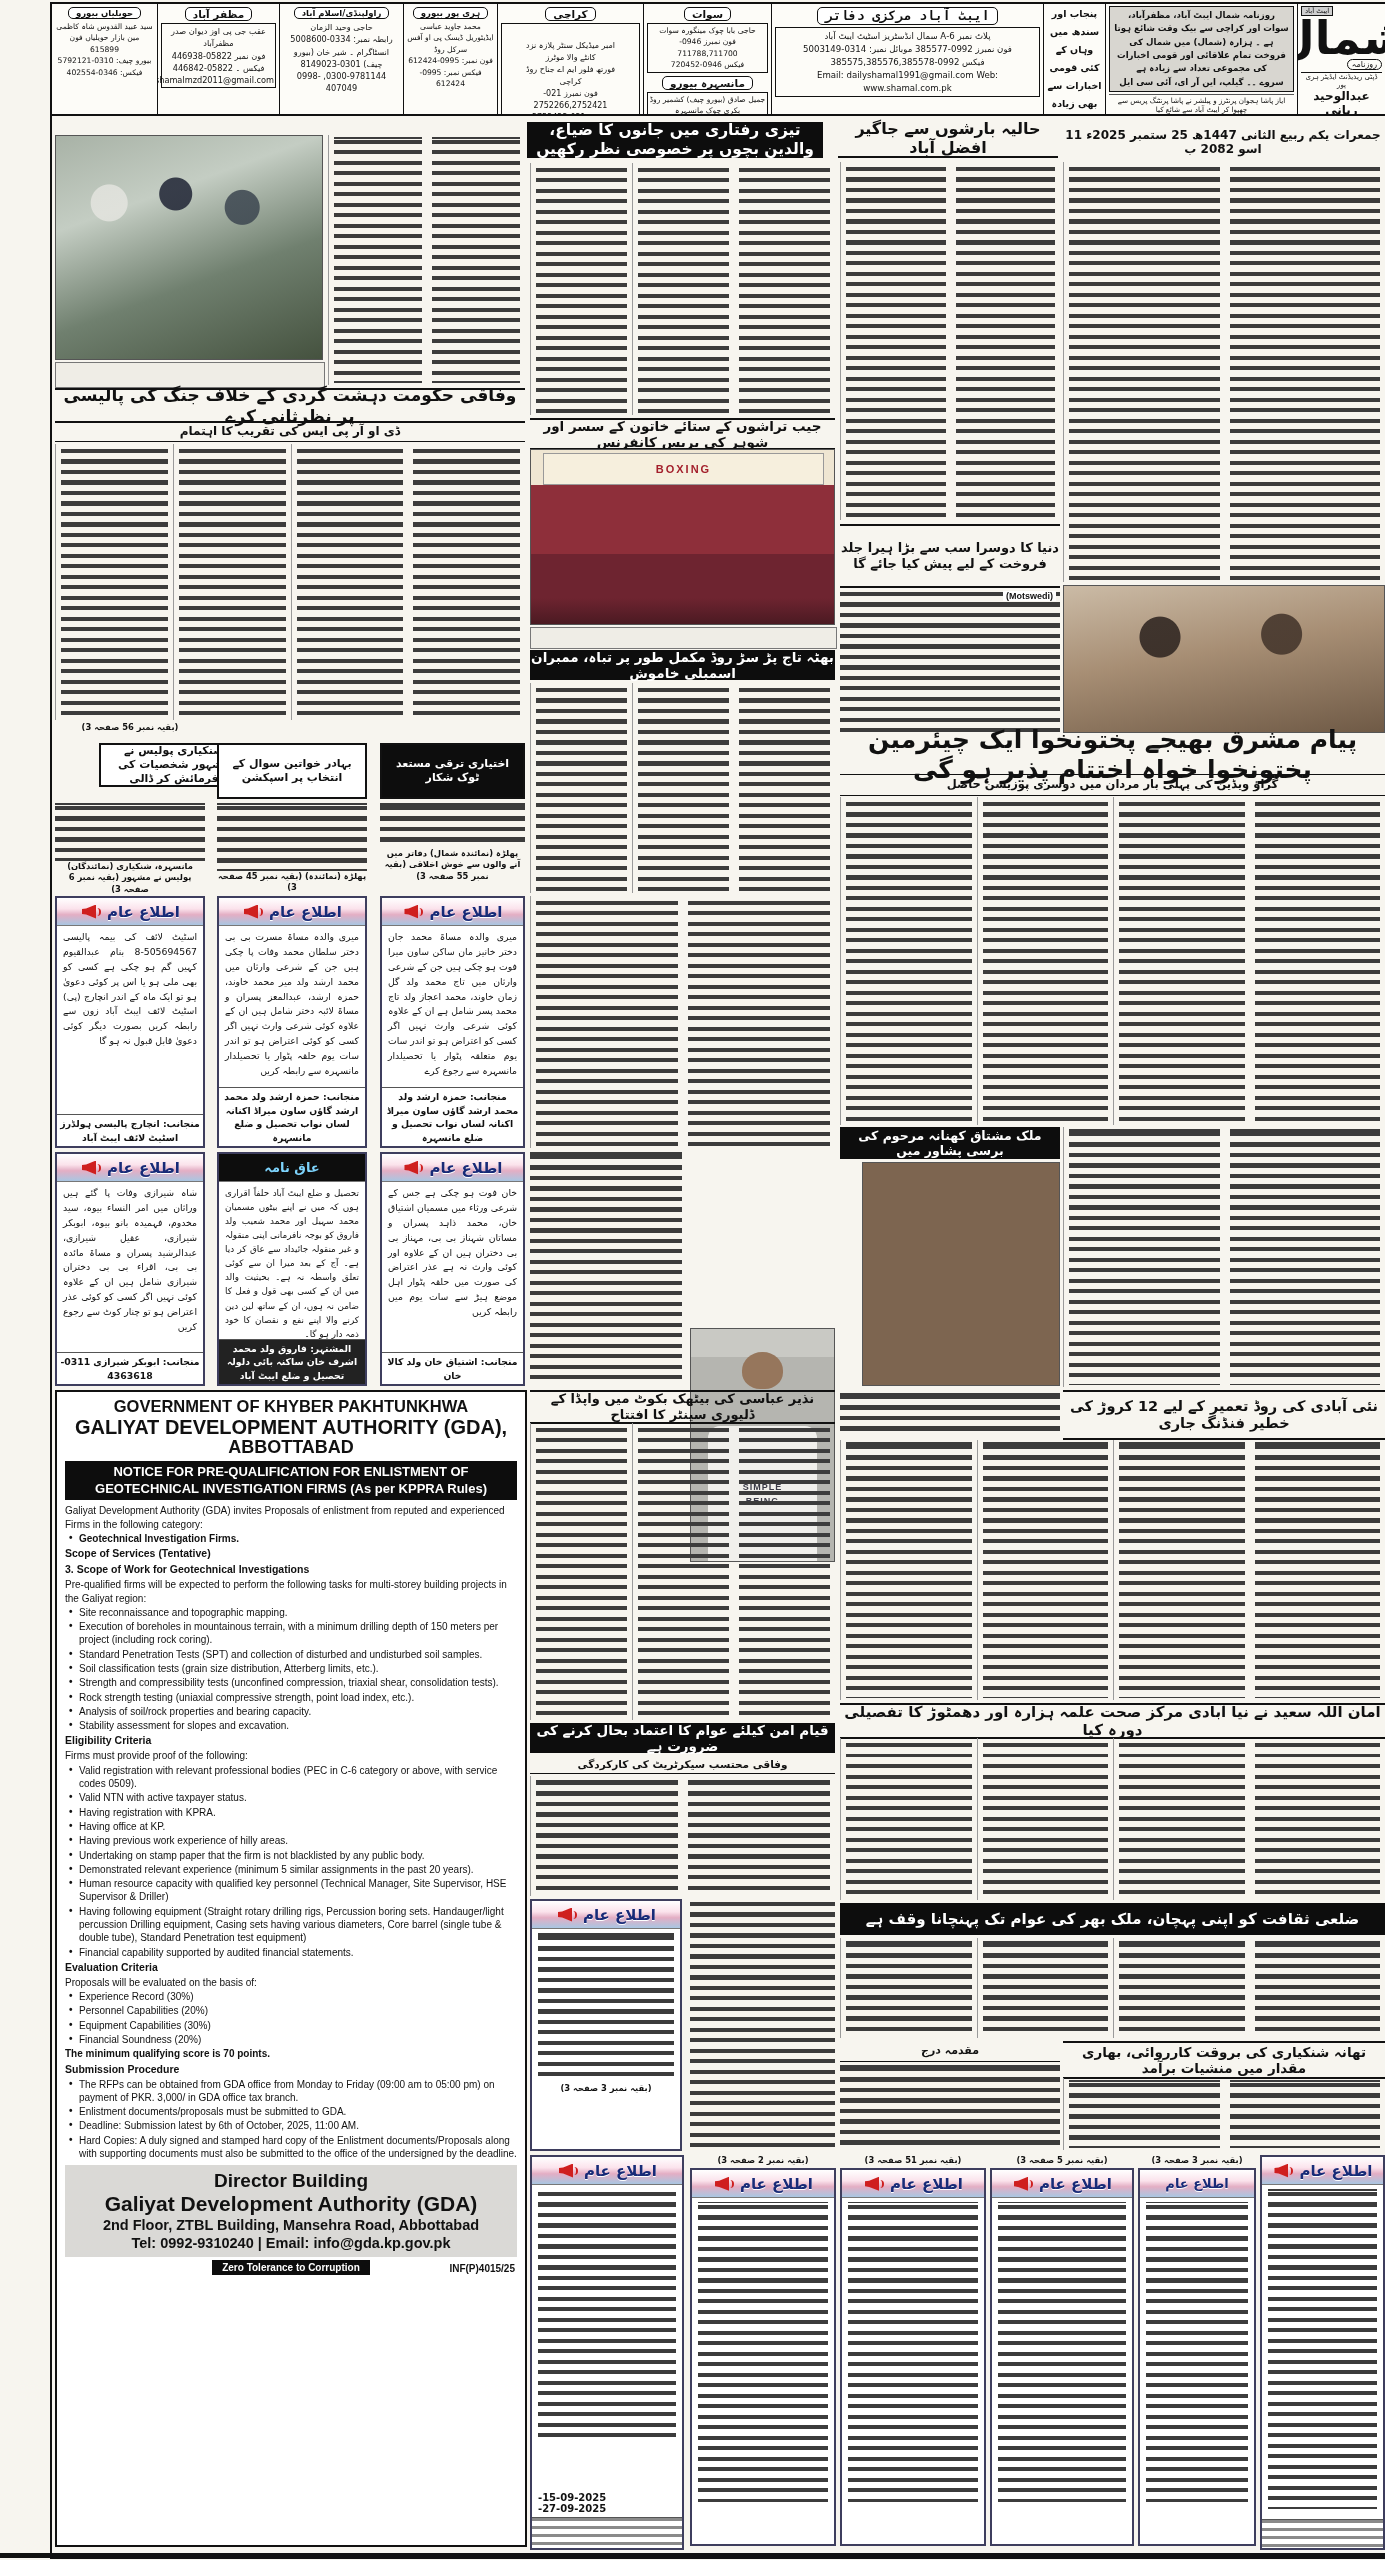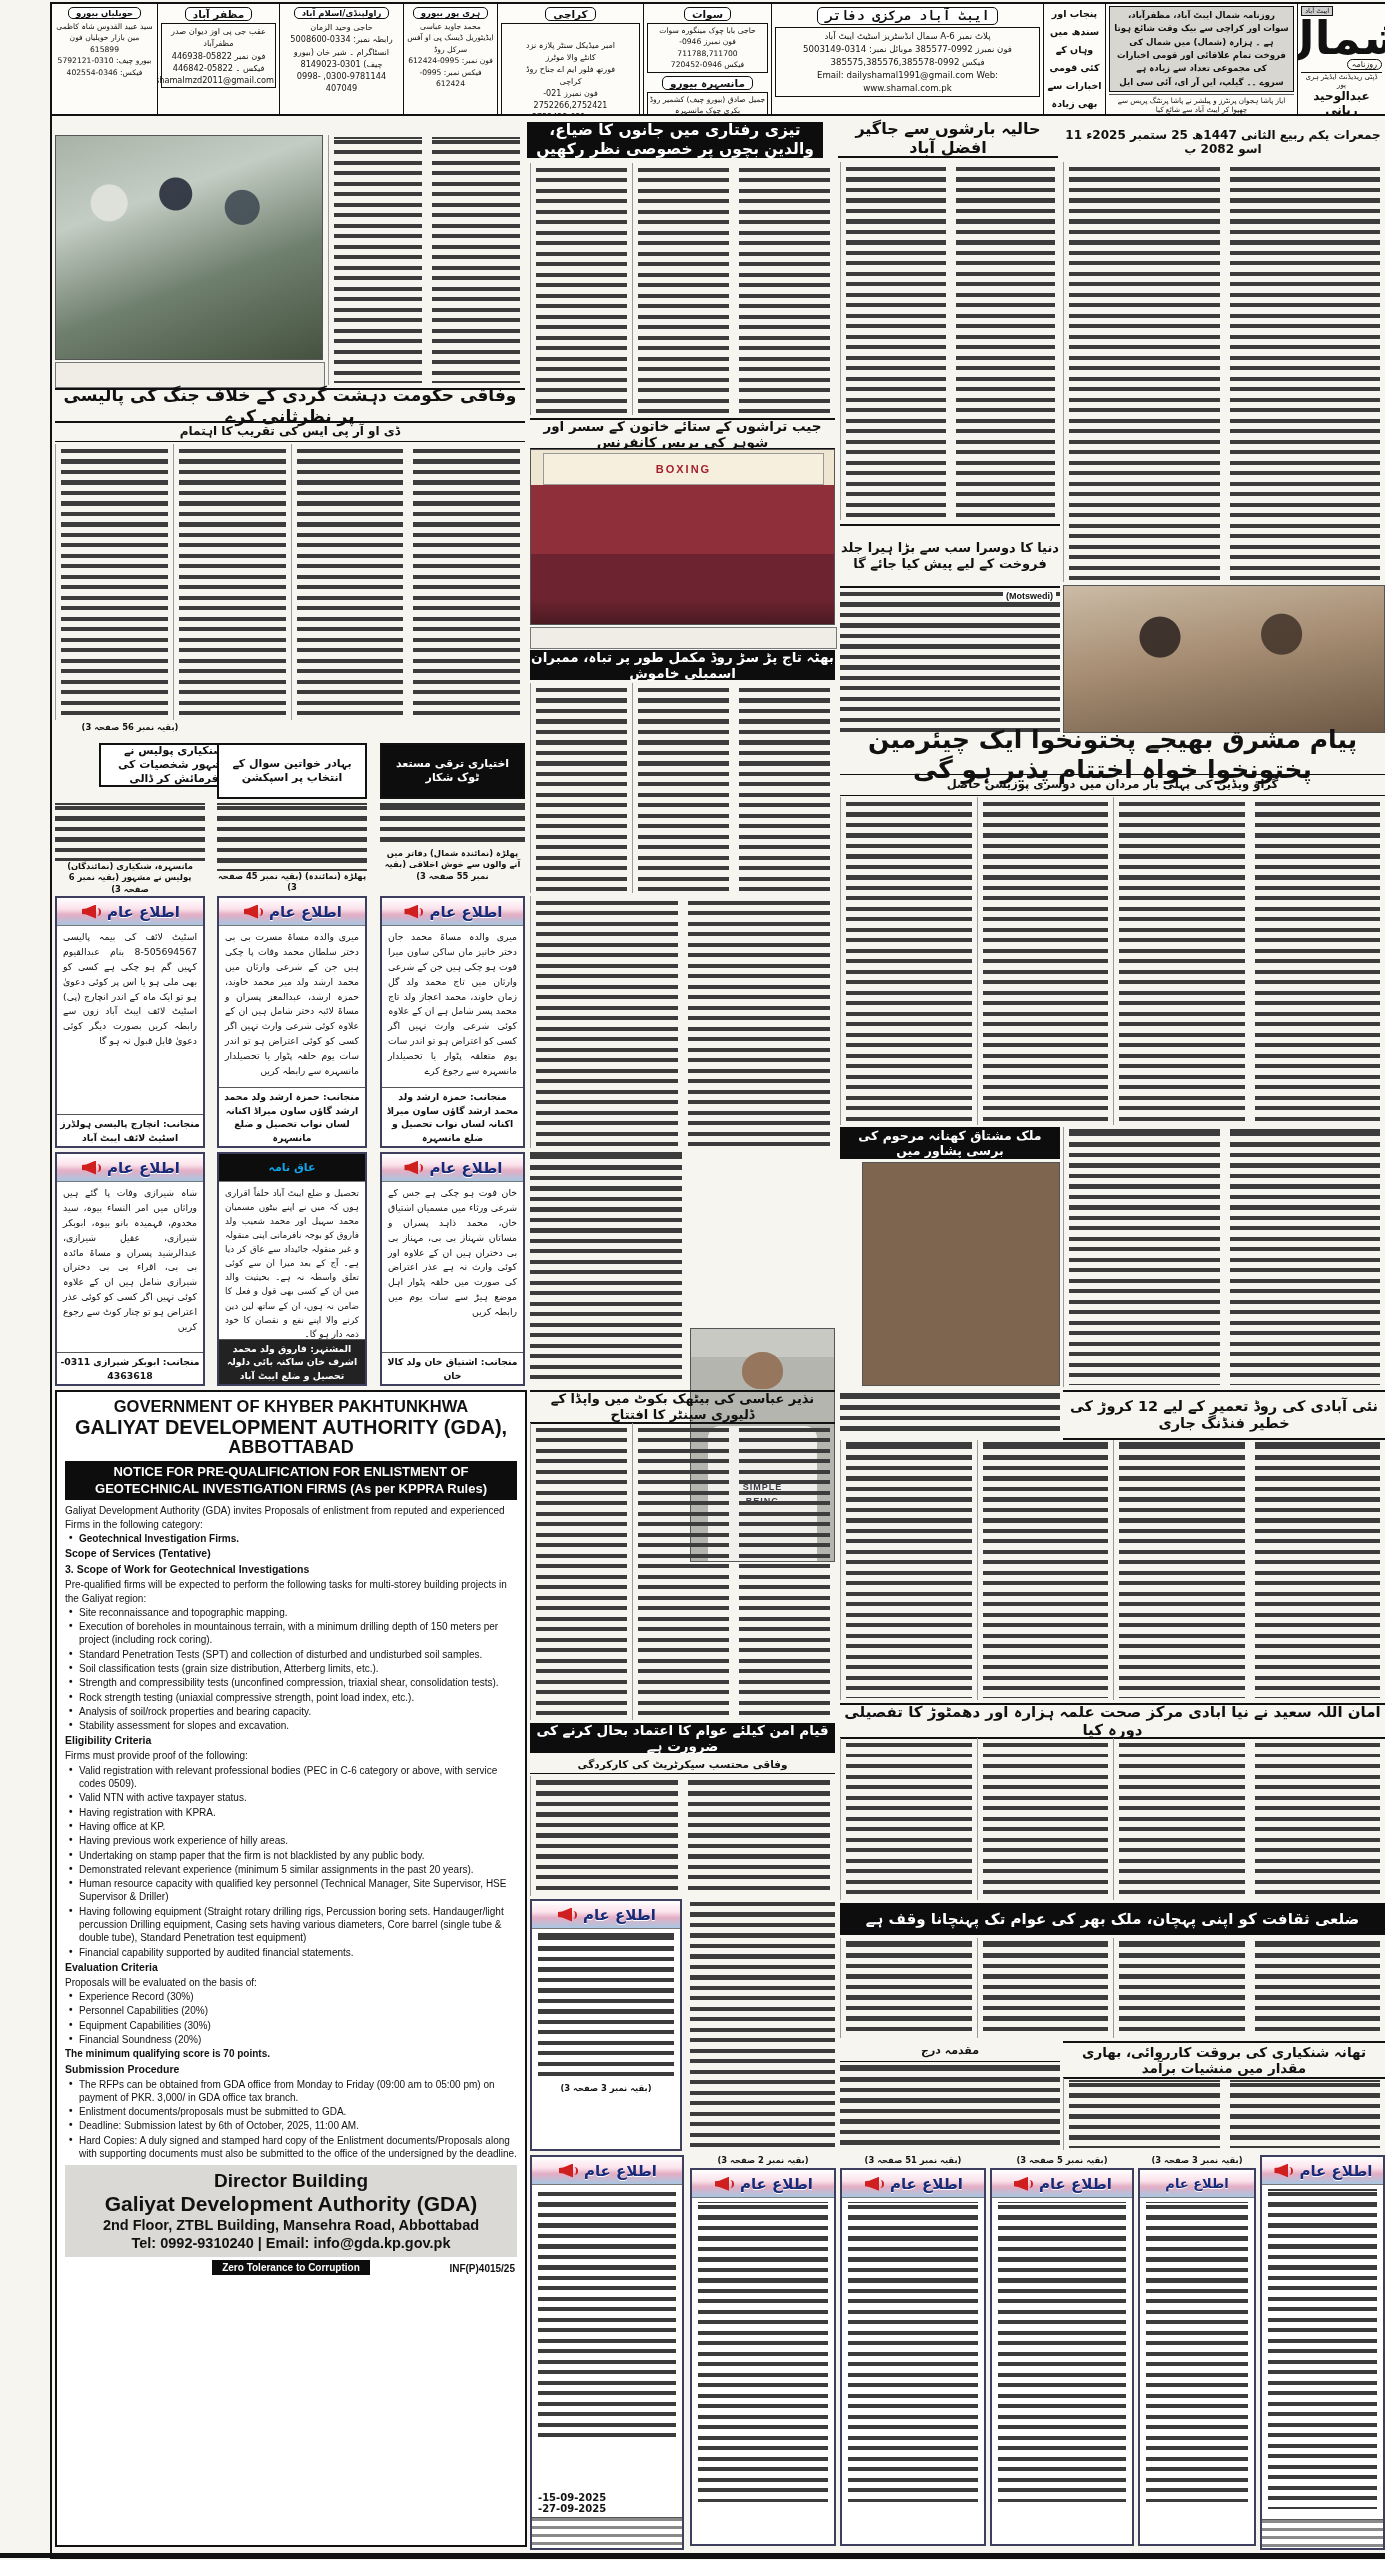--- a/index.html
+++ b/index.html
@@ -36,21 +36,21 @@
 .cols{display:flex;}
 .cols .c{flex:1;border-left:1px solid #9a9a9a;margin:0;padding:0;}
 .cols .c:last-child{border-left:none;}
 .cols .c .in{margin:2px 5px;height:calc(100% - 4px);}
 .contline{font-size:8.4px;font-weight:bold;direction:rtl;text-align:center;line-height:1.35;}
 
 .nbox{border:2.5px solid #3e3e5e;background:#fff;display:flex;flex-direction:column;box-sizing:border-box;}
 .nhead{height:27px;flex:0 0 27px;background:linear-gradient(180deg,#ffffff 0%,#fbe3ec 40%,#e3aec4 62%,#a9c6e2 100%);display:flex;align-items:center;justify-content:center;gap:7px;border-bottom:1px solid #777;}
 .nhead .t{font-weight:bold;font-size:15px;color:#182a77;text-shadow:0 1px 0 #fff;}
 .nhead-black{background:#0d0d0d;}
-.nhead-black .t{color:#0ea5e9;text-shadow:none;font-size:11px;}
+.nhead-black .t{color:#7dd3fc;text-shadow:none;font-size:13px;}
 .nbody{flex:1;font-size:9.3px;line-height:1.6;text-align:justify;direction:rtl;padding:4px 6px;overflow:hidden;}
 .nfoot{border-top:1.5px solid #555;font-size:9.3px;font-weight:bold;text-align:center;direction:rtl;padding:2px 3px;line-height:1.45;}
 .mega{position:relative;width:20px;height:14px;flex:0 0 20px;}
 .mega .cone{position:absolute;left:2px;top:0;width:14px;height:14px;background:#cf1f1f;clip-path:polygon(100% 0,30% 28%,0 32%,0 68%,30% 72%,100% 100%);}
 .mega .wave{position:absolute;right:-1px;top:3px;width:6px;height:8px;border-right:2px solid #cf1f1f;border-radius:50%;}
 .ndates{font-size:10px;font-weight:bold;text-align:left;direction:ltr;padding:0 6px 3px;}
 
 .gda{border:2.5px solid #111;background:#fff;box-sizing:border-box;padding:5px 8px 4px;font-family:"Liberation Sans",sans-serif;font-size:10px;line-height:1.33;overflow:hidden;}
 .gda .t1{font-size:16.5px;font-weight:bold;text-align:center;line-height:1.15;}
 .gda .t2{font-size:20px;font-weight:bold;text-align:center;line-height:1.12;}

